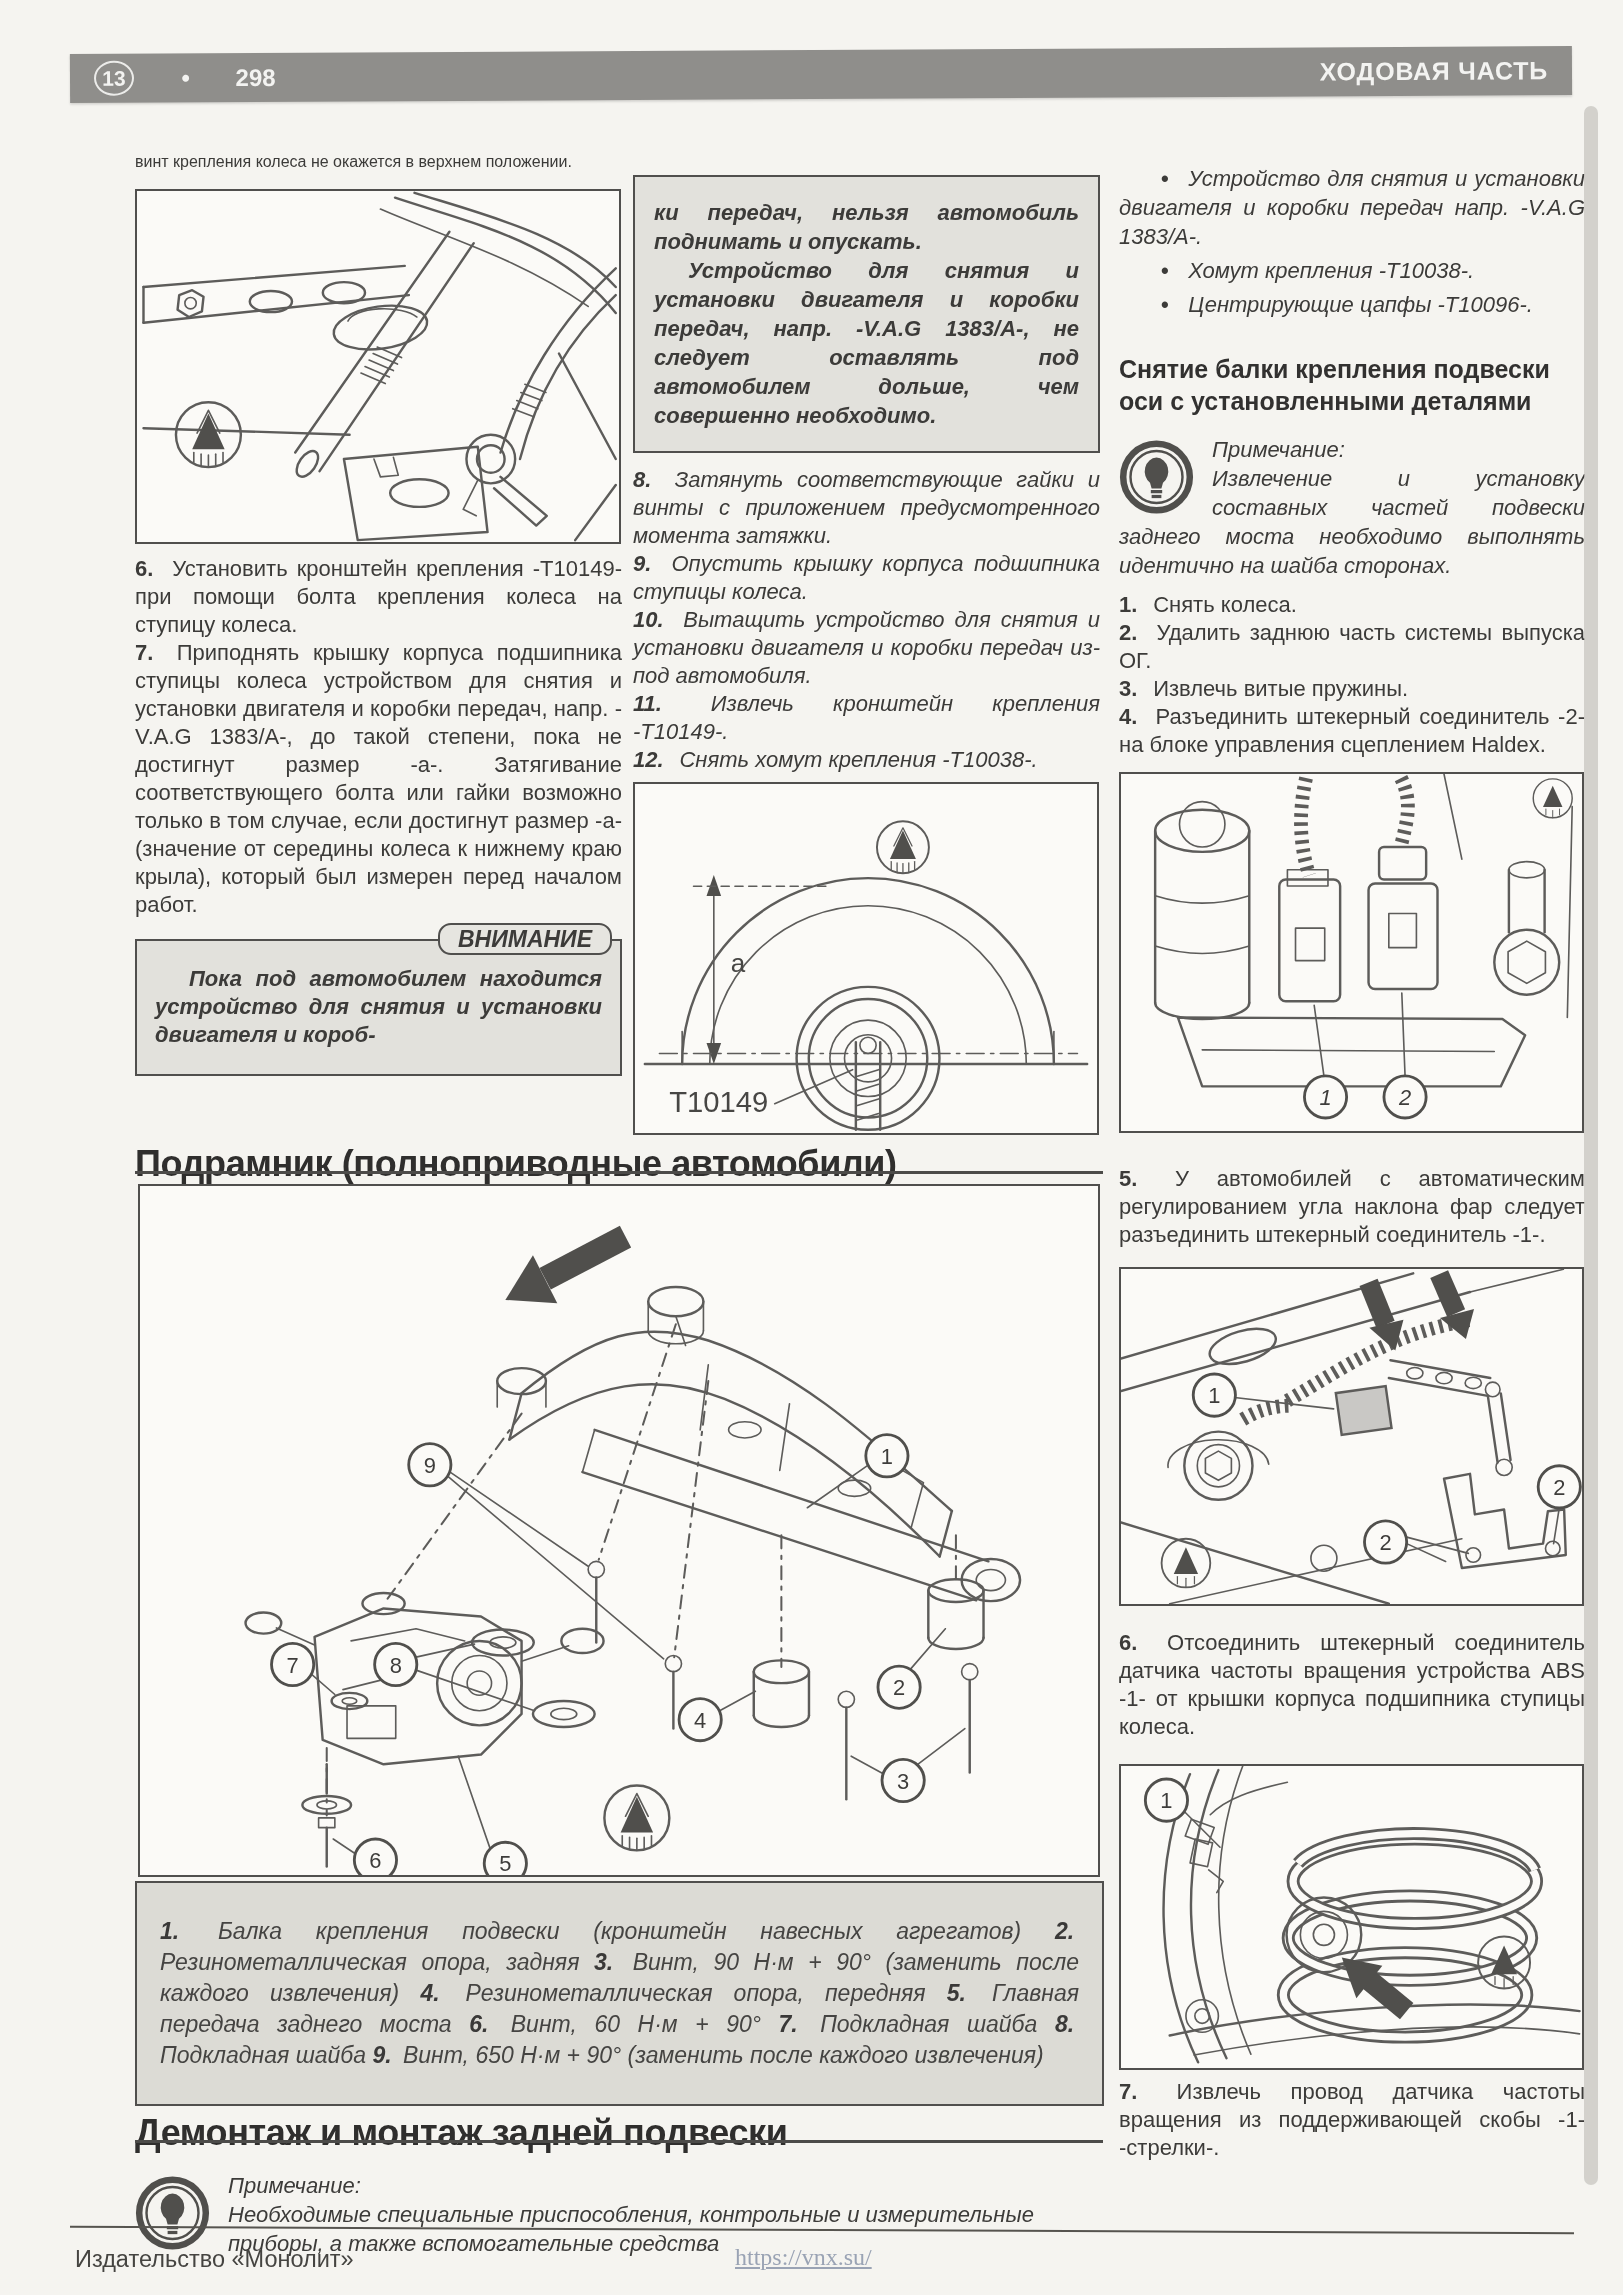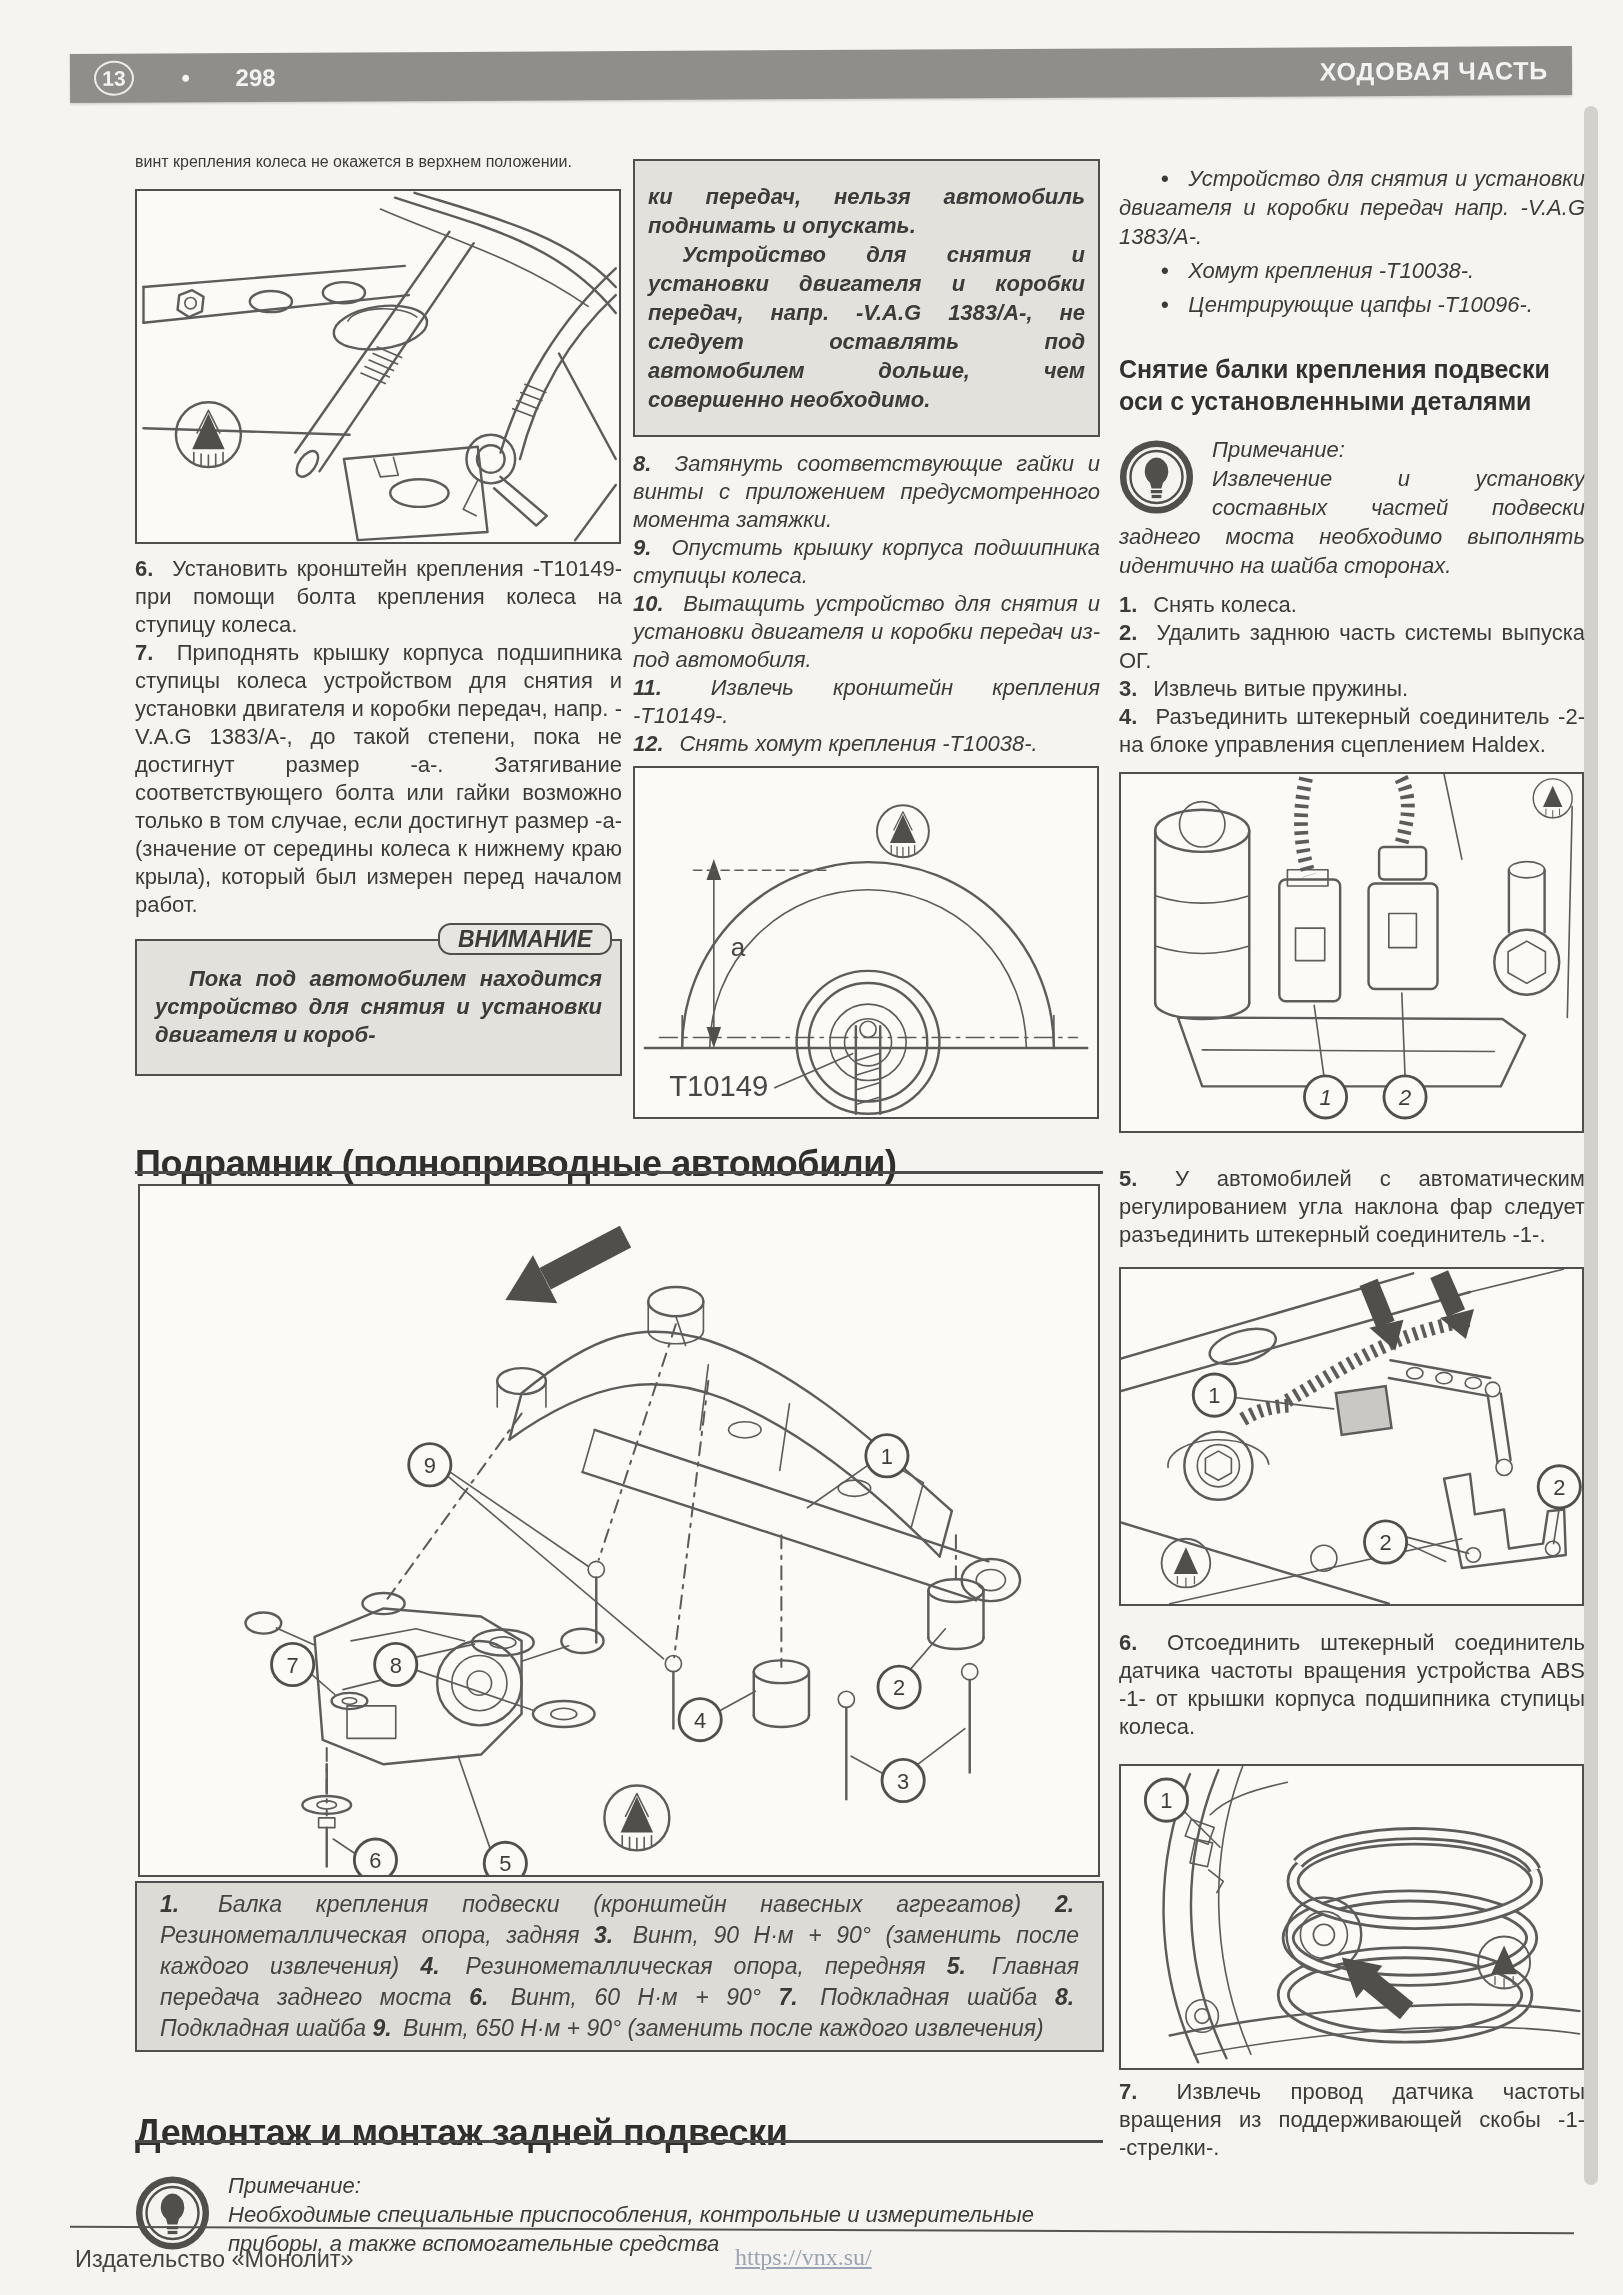--- a/index.html
+++ b/index.html
@@ -35,35 +35,35 @@
   .co circle{fill:#fbfaf7;stroke:#504f4c;stroke-width:3.5;}
   .co text{font-size:27px;fill:#3e3d3b;text-anchor:middle;font-family:"Liberation Sans",sans-serif;}
   svg text{font-family:"Liberation Sans",sans-serif;fill:#474644;}
   
   .warn-box{position:relative;margin-top:19.5px;border:2.4px solid #504f4d;background:#e2e1dc;
     padding:24px 18px 25px;}
   .warn-tab{position:absolute;top:-18px;right:8px;background:#e6e5e0;border:2.4px solid #504f4d;
     border-radius:13px;padding:0.8px 18px;font-size:23px;font-weight:bold;font-style:italic;}
   .warn-txt{font-size:22px;line-height:28px;font-weight:bold;font-style:italic;text-align:justify;}
   .indent{text-indent:34px;}
-  .grey-box{border:2.4px solid #504f4d;background:#e2e1dc;padding:21px 13px;}
+  .grey-box{border:2.4px solid #504f4d;background:#e2e1dc;padding:21px 19px;margin-top:16px;}
   .grey-box p{font-size:22px;line-height:29px;font-weight:bold;font-style:italic;text-align:justify;}
   
   .bullet{font-size:22px;line-height:29px;font-style:italic;text-align:justify;text-indent:42px;margin-top:4.9px;}
   .bullet .dot{font-style:normal;font-weight:bold;padding-right:19.5px;}
   .sub-head{margin-top:34px;font-size:25px;line-height:32px;font-weight:bold;color:#323130;}
   .note{margin-top:18px;overflow:hidden;}
   .note-icon{float:left;width:75px;height:78px;margin:3.2px 18px 3.2px 0;}
   .note-label{font-size:22px;line-height:29px;font-style:italic;}
   .note-text{font-size:22px;line-height:29px;font-style:italic;text-align:justify;}
   
   .sec-head{position:absolute;font-size:36px;font-weight:bold;color:#2f2e2d;letter-spacing:-0.4px;text-align:right;}
   .rule{position:absolute;height:3.2px;background:#4c4b49;}
   .caption-box{position:absolute;left:135px;top:1881px;width:919px;border:2.4px solid #504f4d;
-    background:#dcdbd5;padding:6px 23px;font-size:23px;line-height:31px;font-style:italic;
+    background:#dcdbd5;padding:33px 23px;font-size:23px;line-height:31px;font-style:italic;
     text-align:justify;color:#454442;}
   .caption-box b{font-style:italic;padding-right:4.9px;color:#3a3938;}
   
   .publisher{position:absolute;left:75px;top:2246px;font-size:23.5px;color:#454441;}
   .url-link{position:absolute;left:735px;top:2244px;font-size:24px;color:#9aa3b4;
     font-family:"Liberation Serif",serif;text-decoration:underline;}
   .footer-rule{position:absolute;left:70px;top:2229px;width:1504px;height:2.4px;background:#56544f;
     transform:rotate(0.25deg);}
   .scan-shadow{position:absolute;left:1584px;top:106px;width:14px;height:2079px;background:#c7c5c0;
     border-radius:7.3px;opacity:.75;}

